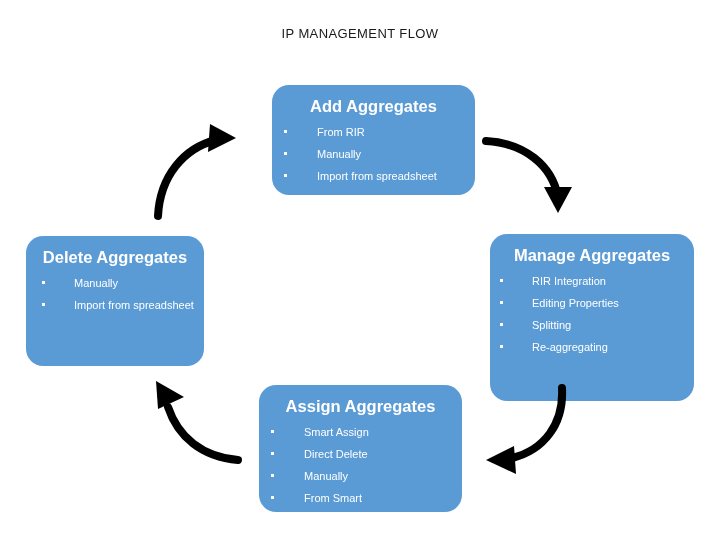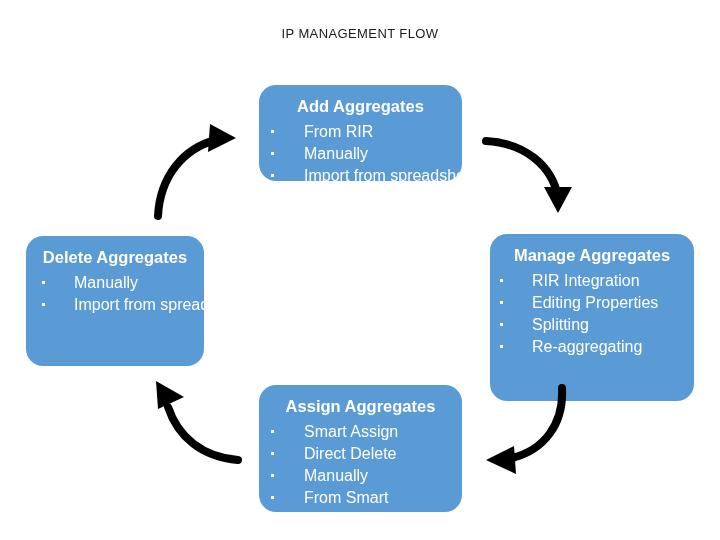--- a/index.html
+++ b/index.html
@@ -51,39 +51,39 @@
   .bullets {
     list-style: none;
     margin: 0;
     padding: 0;
   }
   .bullet-row {
     position: relative;
     height: 22px;
     line-height: 22px;
     color: #ffffff;
-    font-size: 16px;
+    font-size: 11px;
     white-space: nowrap;
   }
   .bullet-mark {
     position: absolute;
     left: 12px;
     top: 9px;
     width: 3px;
     height: 3px;
     background: #ffffff;
   }
   .bullet-text {
     position: absolute;
     left: 45px;
     top: 0;
   }
 
   
-  #node-add     { left: 259px; top:  85px; width: 203px; height: 96px; }
+  #node-add     { left: 272px; top:  85px; width: 203px; height: 110px; }
   #node-manage  { left: 490px; top: 234px; width: 204px; height: 167px; }
   #node-assign  { left: 259px; top: 385px; width: 203px; height: 127px; }
   #node-delete  { left:  26px; top: 236px; width: 178px; height: 130px; }
 
   #node-manage .bullet-mark { left: 10px; }
   #node-manage .bullet-text { left: 42px; }
   #node-delete .bullet-mark { left: 16px; }
   #node-delete .bullet-text { left: 48px; }
 
   

